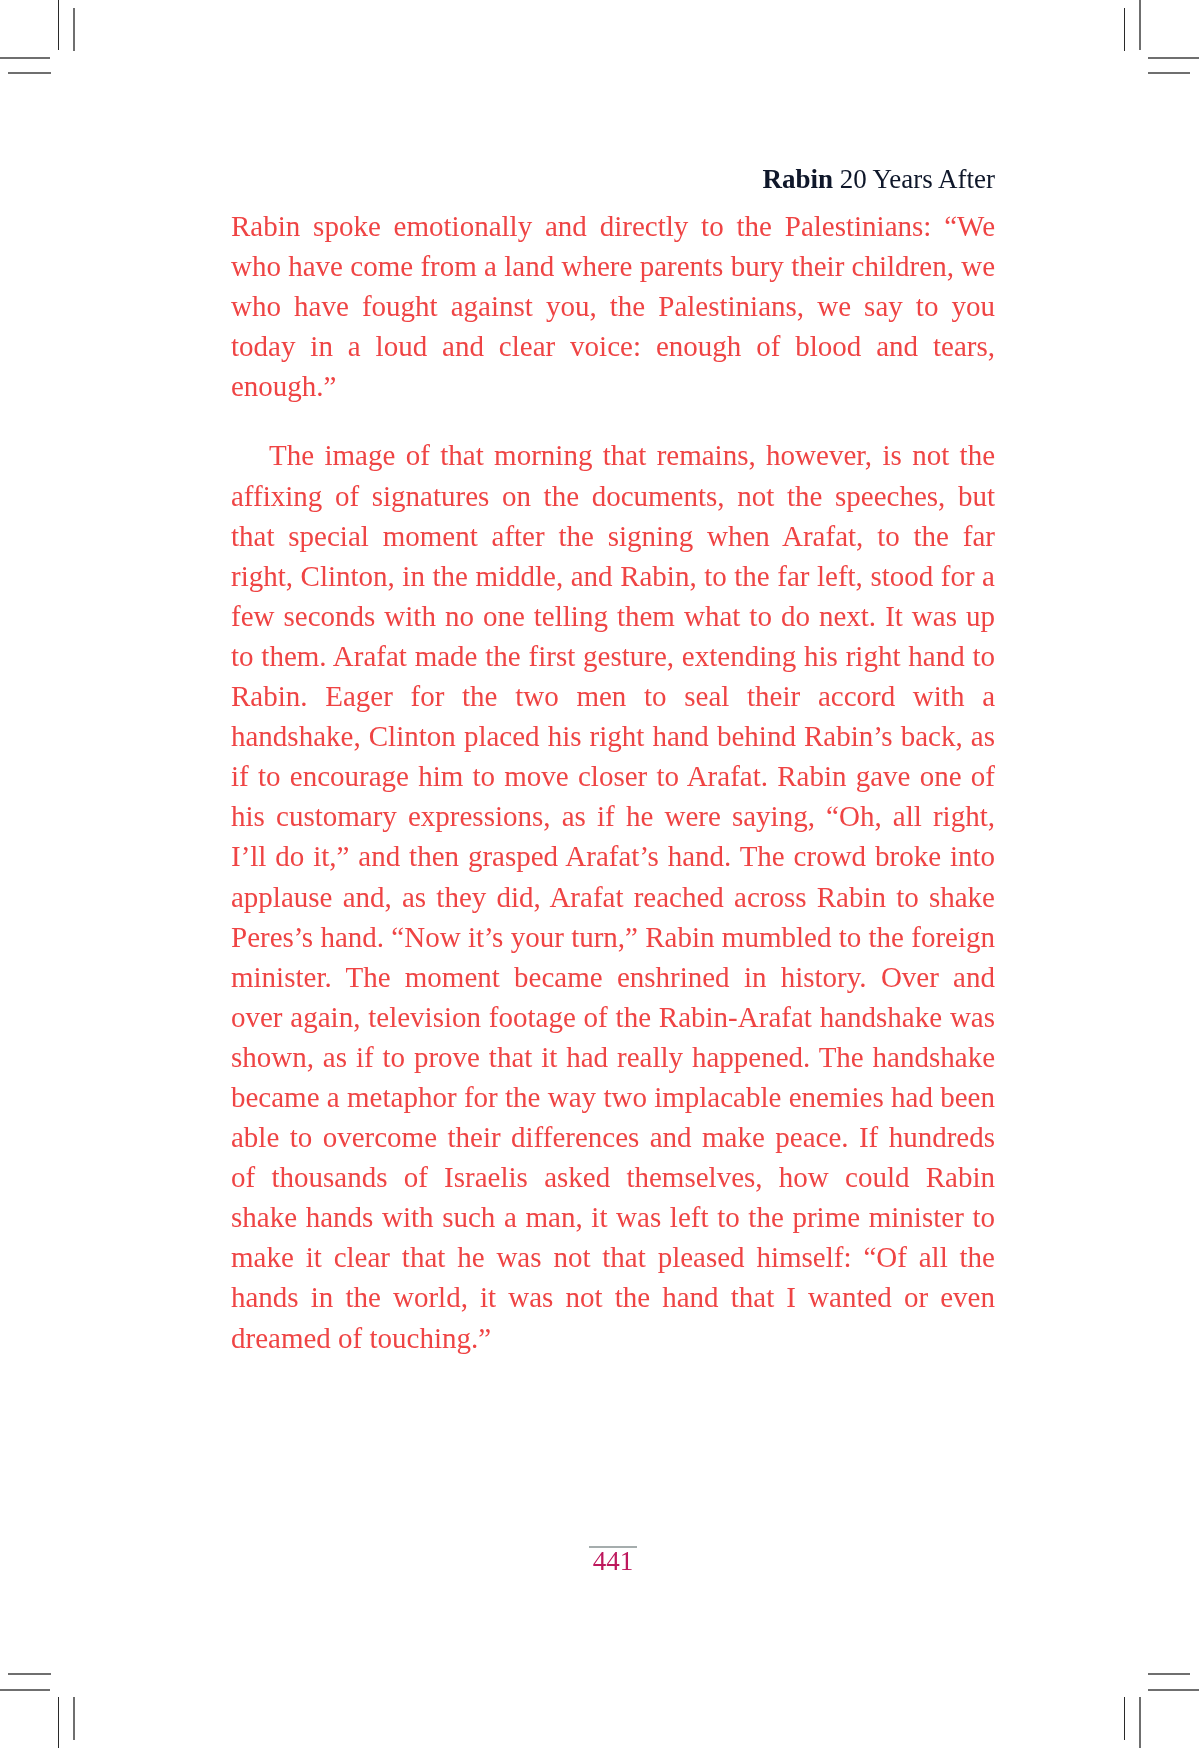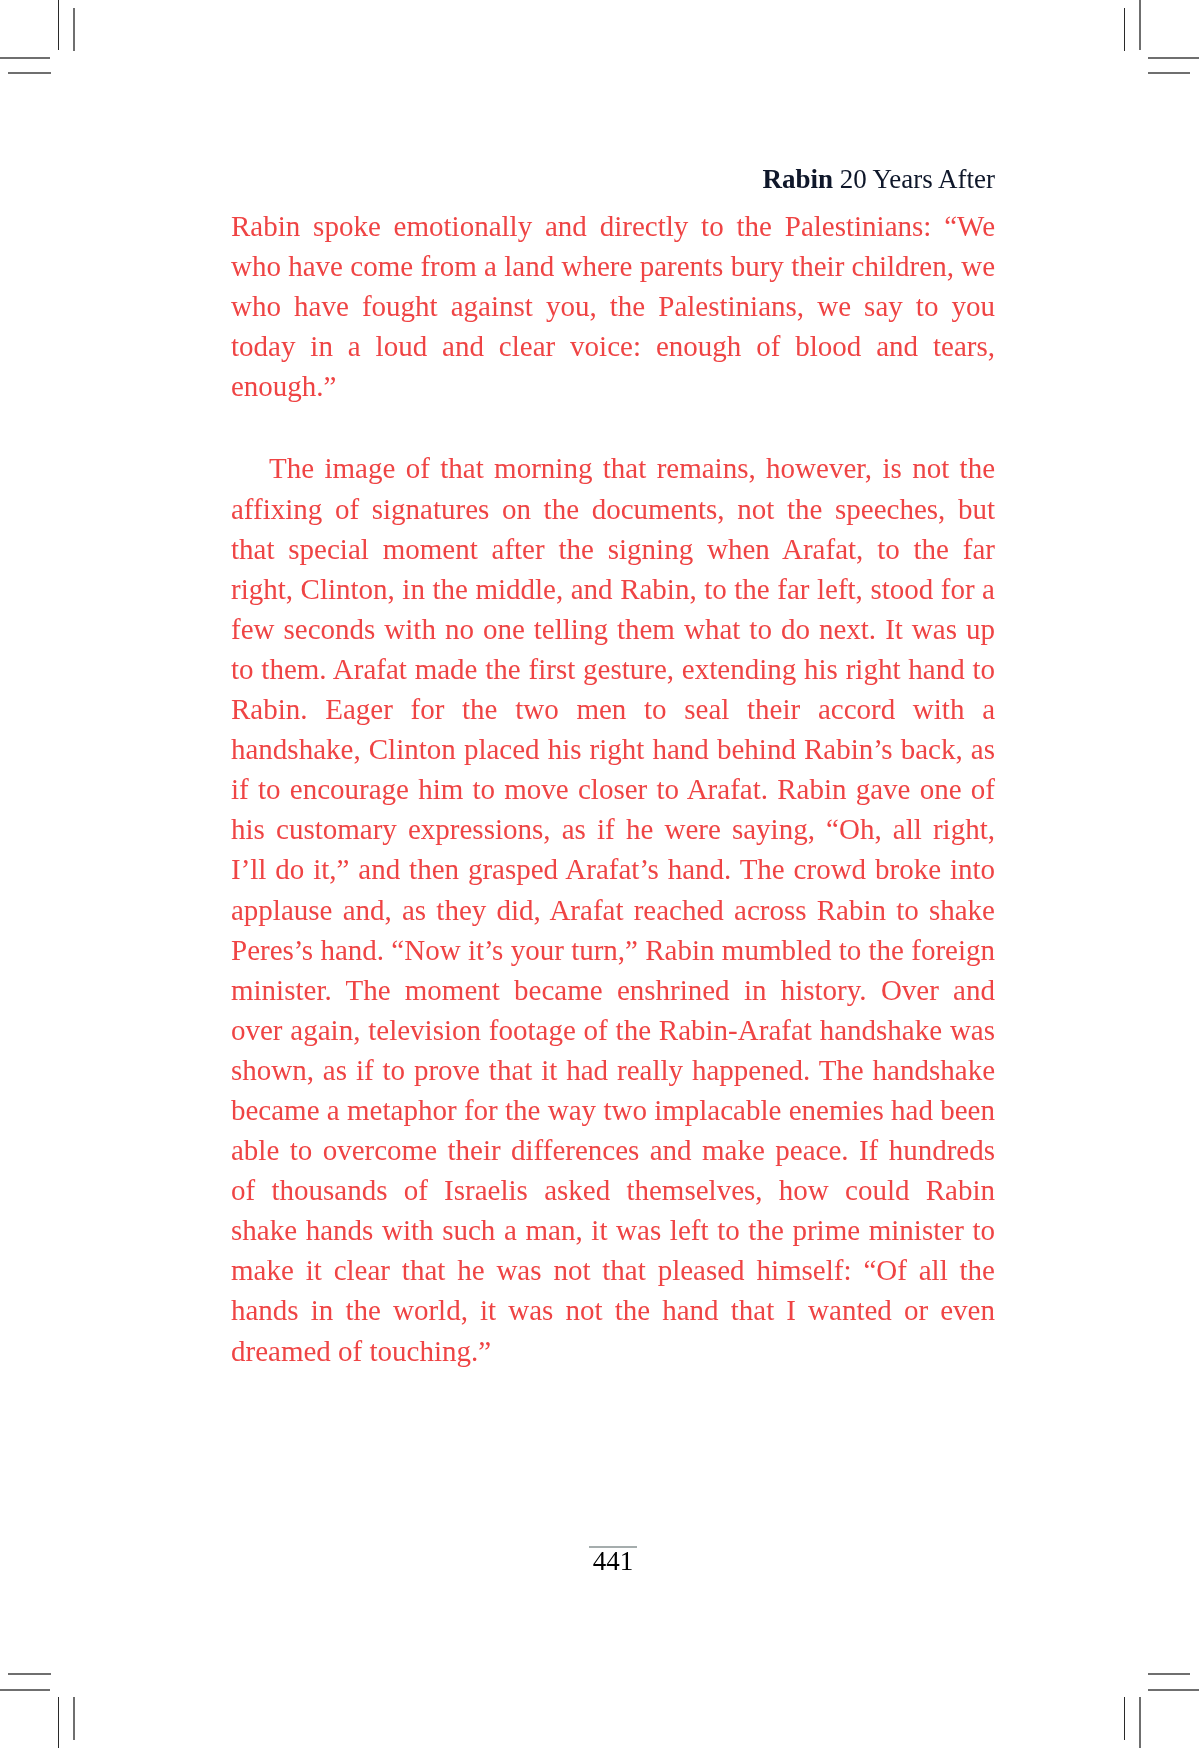--- a/index.html
+++ b/index.html
@@ -11,26 +11,26 @@
     font-family:"Liberation Serif", serif; font-size:27px; color:#0f172a;
     white-space:nowrap;
   }
   .header b { font-weight:bold; }
   .body-text {
     position:absolute; left:231px; top:206px; width:764px;
     font-family:Liberation Serif, serif; font-size:29px; line-height:40.1px;
     color:#ef4444; text-align:justify; hyphens:none;
   }
   .para { margin:0; }
-  .para + .para { margin-top:42px; }
+  .para + .para { margin-top:29px; }
   .para.indent { text-indent:38px; }
   .page-rule { position:absolute; left:589px; top:1546px; width:48px; height:2px; background:#a5adad; }
   .page-num {
     position:absolute; left:560px; width:106px; top:1546px; text-align:center;
-    font-family:"Liberation Serif", serif; font-size:27px; color:#000000;
+    font-family:"Liberation Serif", serif; font-size:27px; color:#be185d;
   }
 </style>
 </head>
 <body>
 
 <div class="mark dark" style="left:58px;top:0;width:1px;height:50px;"></div>
 <div class="mark" style="left:73px;top:8px;width:2px;height:43px;"></div>
 <div class="mark" style="left:0;top:57px;width:50px;height:2px;"></div>
 <div class="mark" style="left:8px;top:72px;width:43px;height:2px;"></div>
 

